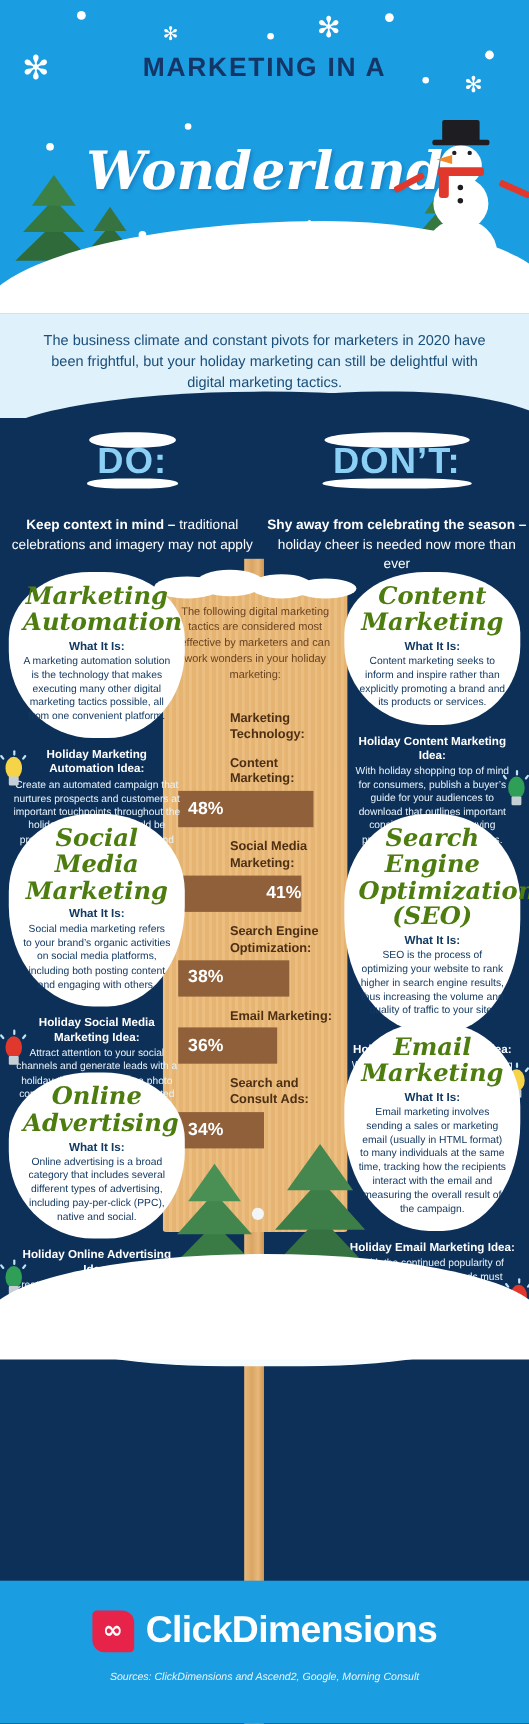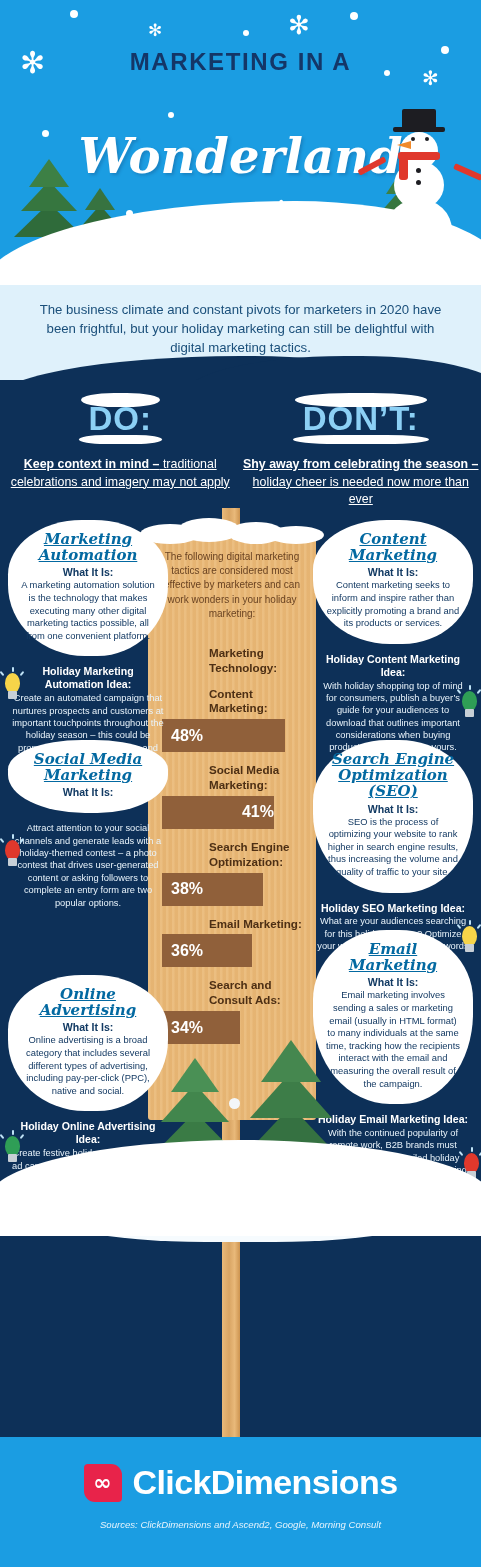--- a/index.html
+++ b/index.html
@@ -104,21 +104,21 @@
     position:relative; display:inline-block; padding:0 2px;
   }
   .dd-snowcap {
     position:absolute; left:-6px; right:-6px; top:-7px; height:14px;
     background:#ffffff; border-radius:50%/60%;
   }
   .dd-snowbase {
     position:absolute; left:-8px; right:-8px; bottom:-6px; height:9px;
     background:#ffffff; border-radius:50%/80%;
   }
-  .dd-sub { margin-top:18px; font-size:12.4px; line-height:1.42; color:#ffffff;text-decoration:underline; }
+  .dd-sub { margin-top:31px; font-size:12.4px; line-height:1.42; color:#ffffff; }
   .dd-sub b { font-weight:bold; }
 
   
   .sign-post {
     position:absolute; left:222px; top:128px; width:18px; height:1065px;
     background:linear-gradient(90deg,#e9b97a 0%, #d9a564 40%, #e9b97a 70%, #cd9450 100%);
   }
   .sign-board {
     position:absolute; left:148px; top:150px; width:168px; height:590px;
     background:#eab977;
@@ -155,22 +155,22 @@
     color:#ffffff; font-weight:bold; font-size:16px; padding-left:9px;
   }
 
   
   .card { position:absolute; width:160px; }
   .card-bubble {
     background:#ffffff; border-radius:46% 46% 44% 48% / 40% 40% 52% 52%;
     padding:11px 13px 14px 13px; text-align:center; position:relative;
   }
   .card-title {
-    color:#0369a1; font-size:15px; font-weight:bold; font-style:italic;
-    font-family:"DejaVu Serif", serif; line-height:1.08; margin-bottom:3px;text-decoration:underline;
+    color:#4d7c0f; font-size:22px; font-weight:bold; font-style:italic;
+    font-family:"DejaVu Serif", serif; line-height:1.08; margin-bottom:3px;
   }
   .card-wii { color:#123a63; font-weight:bold; font-size:10.6px; margin-bottom:1px; }
   .card-body { color:#143a63; font-size:9.4px; line-height:1.34; }
   .card-idea { margin-top:9px; text-align:center; position:relative; padding:0 4px; }
   .card-idea-h { color:#ffffff; font-weight:bold; font-size:10.6px; line-height:1.22; }
   .card-idea-t { color:#e8f3fb; font-size:9.3px; line-height:1.33; margin-top:1px; }
 
   
   .bulb { position:absolute; width:26px; height:34px; }
   .bulb-glass { position:absolute; left:5px; top:4px; width:15px; height:20px; border-radius:50% 50% 48% 48%; }
@@ -399,29 +399,31 @@
       </div>
       <div class="card-idea-h">Holiday Marketing Automation Idea:</div>
       <div class="card-idea-t">Create an automated campaign that nurtures prospects and customers at important touchpoints throughout the holiday season – this could be promotions, events, greetings and more.</div>
     </div>
   </div>
 
   <div class="card" style="left:8px;top:360px;">
     <div class="card-bubble">
       <div class="card-title">Social Media Marketing</div>
       <div class="card-wii">What It Is:</div>
+      <div class="card-body">Social media marketing refers to your brand’s organic activities on social media platforms, including both posting content and engaging with others.</div>
     </div>
     <div class="card-idea">
       <div class="bulb" style="left:-8px;top:14px;">
         <div class="bulb-glass" style="background:#e0382c;"></div>
         <div class="bulb-base"></div>
         <div class="bulb-spark" style="left:1px;top:2px;transform:rotate(-38deg);"></div>
         <div class="bulb-spark" style="left:12px;top:-2px;"></div>
         <div class="bulb-spark" style="left:21px;top:2px;transform:rotate(38deg);"></div>
       </div>
+      <div class="card-idea-h">Holiday Social Media Marketing Idea:</div>
       <div class="card-idea-t">Attract attention to your social channels and generate leads with a holiday-themed contest – a photo contest that drives user-generated content or asking followers to complete an entry form are two popular options.</div>
     </div>
   </div>
 
   <div class="card" style="left:8px;top:595px;">
     <div class="card-bubble">
       <div class="card-title">Online Advertising</div>
       <div class="card-wii">What It Is:</div>
       <div class="card-body">Online advertising is a broad category that includes several different types of advertising, including pay-per-click (PPC), native and social.</div>
     </div>

